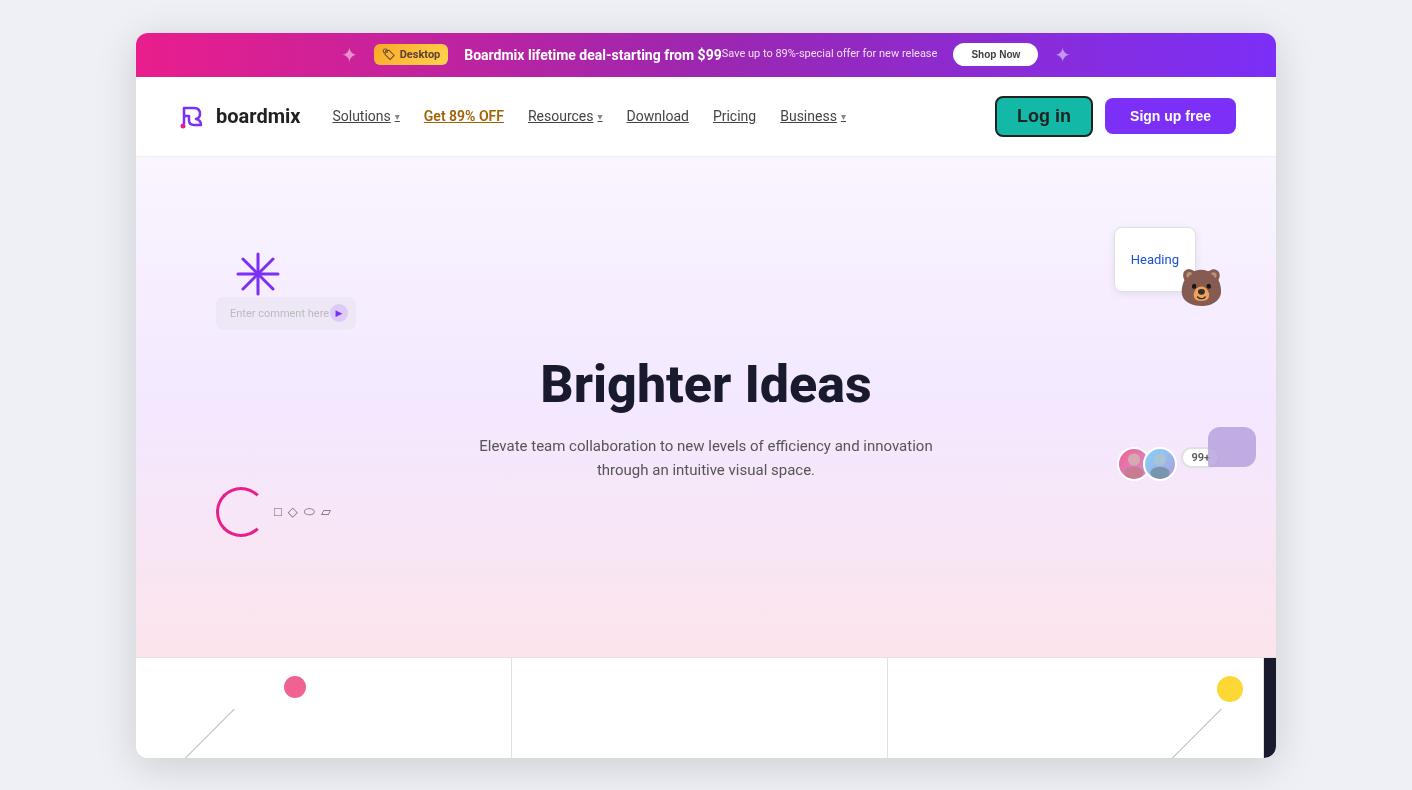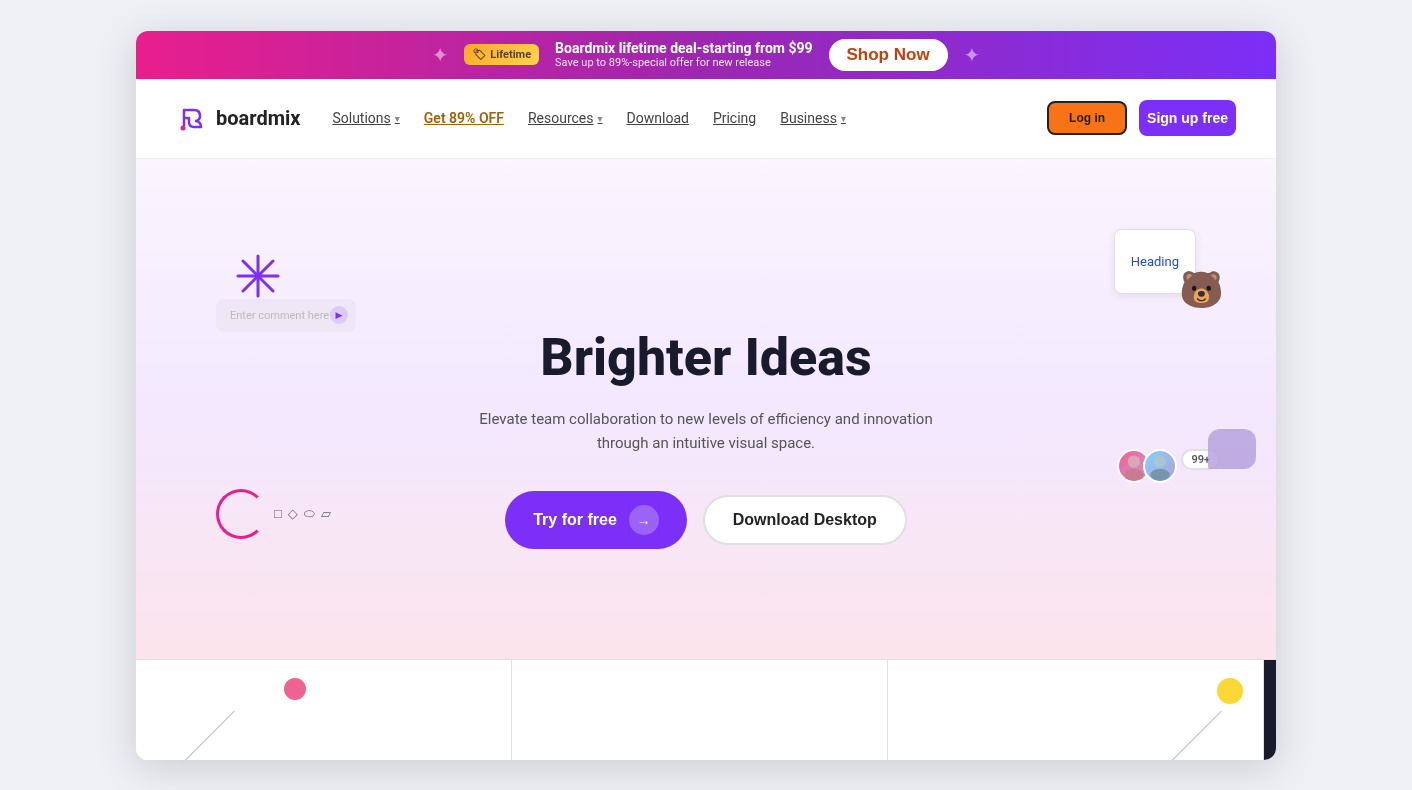--- a/index.html
+++ b/index.html
@@ -40,40 +40,40 @@
       padding: 4px 8px;
       display: flex;
       align-items: center;
       gap: 4px;
       font-size: 11px;
       font-weight: 700;
       color: #5d4037;
     }
     .promo-text-block {
       display: flex;
-      flex-direction: column;
+      flex-direction: row;
       align-items: flex-start;
     }
     .promo-title {
       color: #fff;
       font-weight: 700;
       font-size: 14px;
     }
     .promo-subtitle {
       color: rgba(255,255,255,0.85);
       font-size: 11px;
     }
     .promo-btn {
       background: #fff;
-      color: #c2410c;
+      color: #404040;
       border: none;
       border-radius: 20px;
       padding: 6px 18px;
       font-weight: 700;
-      font-size: 17px;
+      font-size: 10px;
       cursor: pointer;
       white-space: nowrap;
     }
     .promo-star {
       color: rgba(255,255,255,0.5);
       font-size: 20px;
     }
 
     
     .navbar {
@@ -123,34 +123,34 @@
     .nav-chevron {
       font-size: 10px;
       color: #888;
     }
     .nav-actions {
       display: flex;
       align-items: center;
       gap: 12px;
     }
     .btn-login {
-      background: #f97316;
+      background: #14b8a6;
       border: 2px solid #222;
       border-radius: 8px;
       padding: 8px 20px;
-      font-size: 12px;
+      font-size: 18px;
       font-weight: 600;
       color: #222;
       cursor: pointer;
     }
     .btn-signup {
       background: #7b2ff7;
       border: none;
       border-radius: 8px;
-      padding: 10px 8px;
+      padding: 10px 25px;
       font-size: 14px;
       font-weight: 600;
       color: #fff;
       cursor: pointer;
     }
 
     
     .hero-section {
       background: linear-gradient(180deg, #faf5ff 0%, #f3e8ff 50%, #fce4ec 100%);
       min-height: 500px;
@@ -401,21 +401,21 @@
 </head>
 <body>
 
 <div class="browser-frame">
 
   <div class="promo-banner">
     <span class="promo-star">✦</span>
     <div class="promo-icon">
       <div class="promo-lifetime-badge">
         <span>🏷</span>
-        <span>Lifetime</span>
+        <span>Desktop</span>
       </div>
     </div>
     <div class="promo-text-block">
       <span class="promo-title">Boardmix lifetime deal-starting from $99</span>
       <span class="promo-subtitle">Save up to 89%-special offer for new release</span>
     </div>
     <button class="promo-btn">Shop Now</button>
     <span class="promo-star">✦</span>
   </div>
 
@@ -508,27 +508,20 @@
     </div>
 
     <div class="deco deco-bubble"></div>
 
     <div class="hero-content">
       <h1 class="hero-title">
         <br>
         <span>Brighter Ideas</span>
       </h1>
       <p class="hero-subtitle">Elevate team collaboration to new levels of efficiency and innovation through an intuitive visual space.</p>
-      <div class="hero-buttons">
-        <button class="btn-try-free">
-          <span>Try for free</span>
-          <span class="arrow-circle">→</span>
-        </button>
-        <button class="btn-download">Download Desktop</button>
-      </div>
     </div>
   </div>
 
   <div class="preview-section">
     <div class="preview-col">
       <div class="preview-dot-pink"></div>
       <div class="preview-line preview-line-left"></div>
     </div>
     <div class="preview-col"></div>
     <div class="preview-col">

